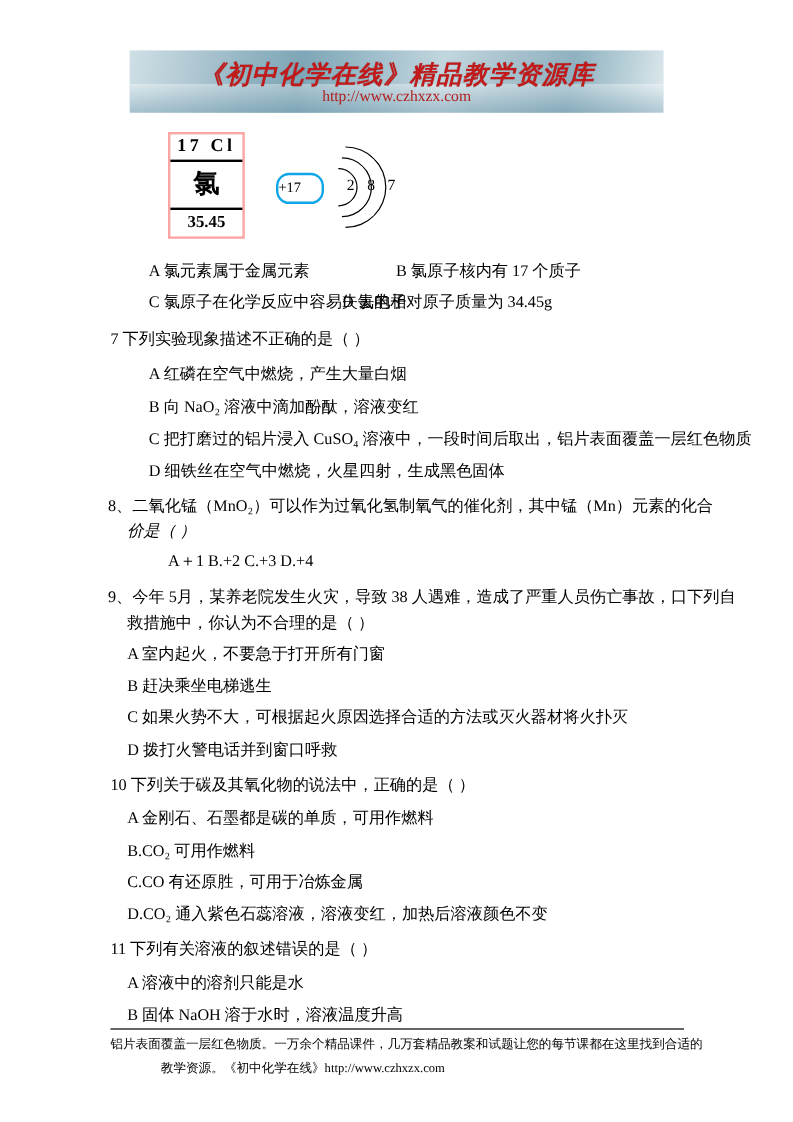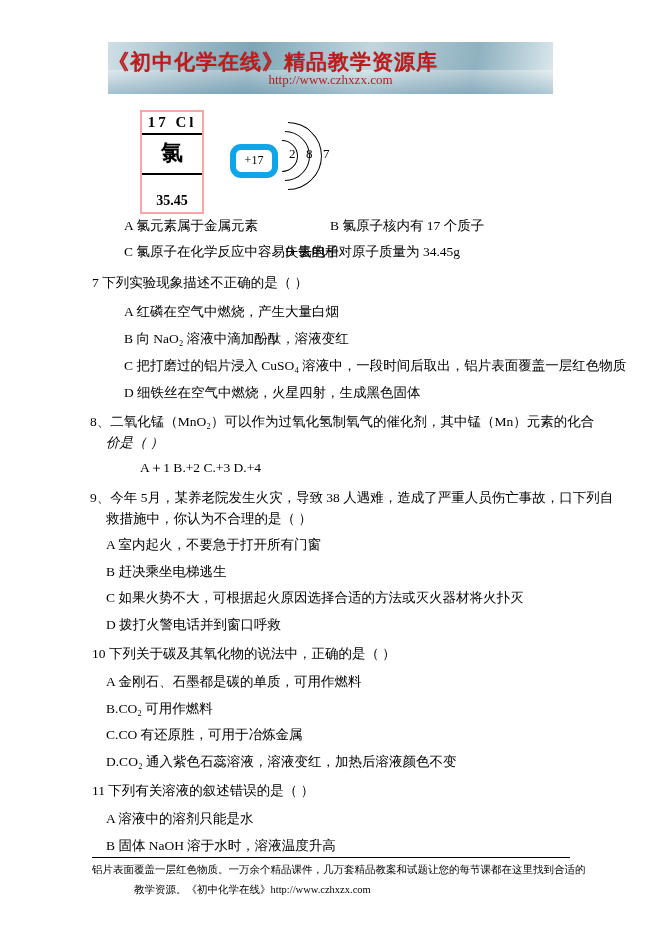--- a/index.html
+++ b/index.html
@@ -40,23 +40,24 @@
     position: absolute;
     left: 0; top: 28px;
     width: 100%; height: 24px;
     background: linear-gradient(180deg, rgba(255,255,255,0.35), rgba(120,160,180,0.45));
   }
   .banner-title {
     position: absolute;
     left: 0;
     top: 6px;
     width: 100%;
-    text-align: left;
+    text-align: center;
     font-family: "DejaVu Serif", serif;
     font-weight: bold;
+    font-style: italic;
     font-size: 21px;
     color: #c21a1a;
     letter-spacing: 1px;
     text-shadow: 0 0 1px rgba(0,0,0,0.25);
     white-space: nowrap;
   }
   .banner-url {
     position: absolute;
     left: 0;
     top: 30px;
@@ -90,42 +91,41 @@
     font-family: "Liberation Serif", serif;
     letter-spacing: 3px;
   }
   .el-sym {
     font-size: 22px;
     padding: 3px 0 5px 0;
     font-family: "DejaVu Sans", sans-serif;
   }
   .el-mass {
     font-size: 14px;
-    padding: 18px 0 3px 0;
+    padding: 3px 0 3px 0;
     font-family: "Liberation Serif", serif;
   }
 
   
   .atom {
     position: absolute;
     left: 228px;
     top: 118px;
     width: 130px;
     height: 74px;
   }
   .nucleus {
     position: absolute;
     left: 2px;
     top: 26px;
     width: 36px;
     height: 22px;
-    border: 6px solid #0ea5e9;
+    border: 2px solid #0ea5e9;
     border-radius: 11px;
     font-size: 12px;
-    text-align: center;
     line-height: 21px;
     font-family: "Liberation Serif", serif;
     background: #fff;
   }
   .shell {
     position: absolute;
     border: 1.6px solid #000;
     border-radius: 50%;
     border-color: transparent #000 #000 transparent;
     transform: rotate(-45deg);

